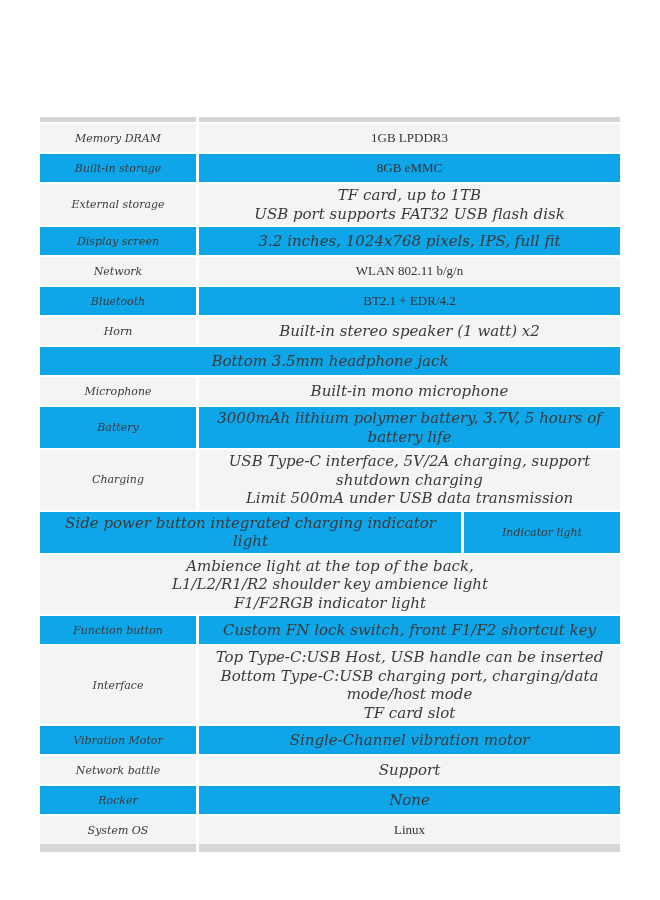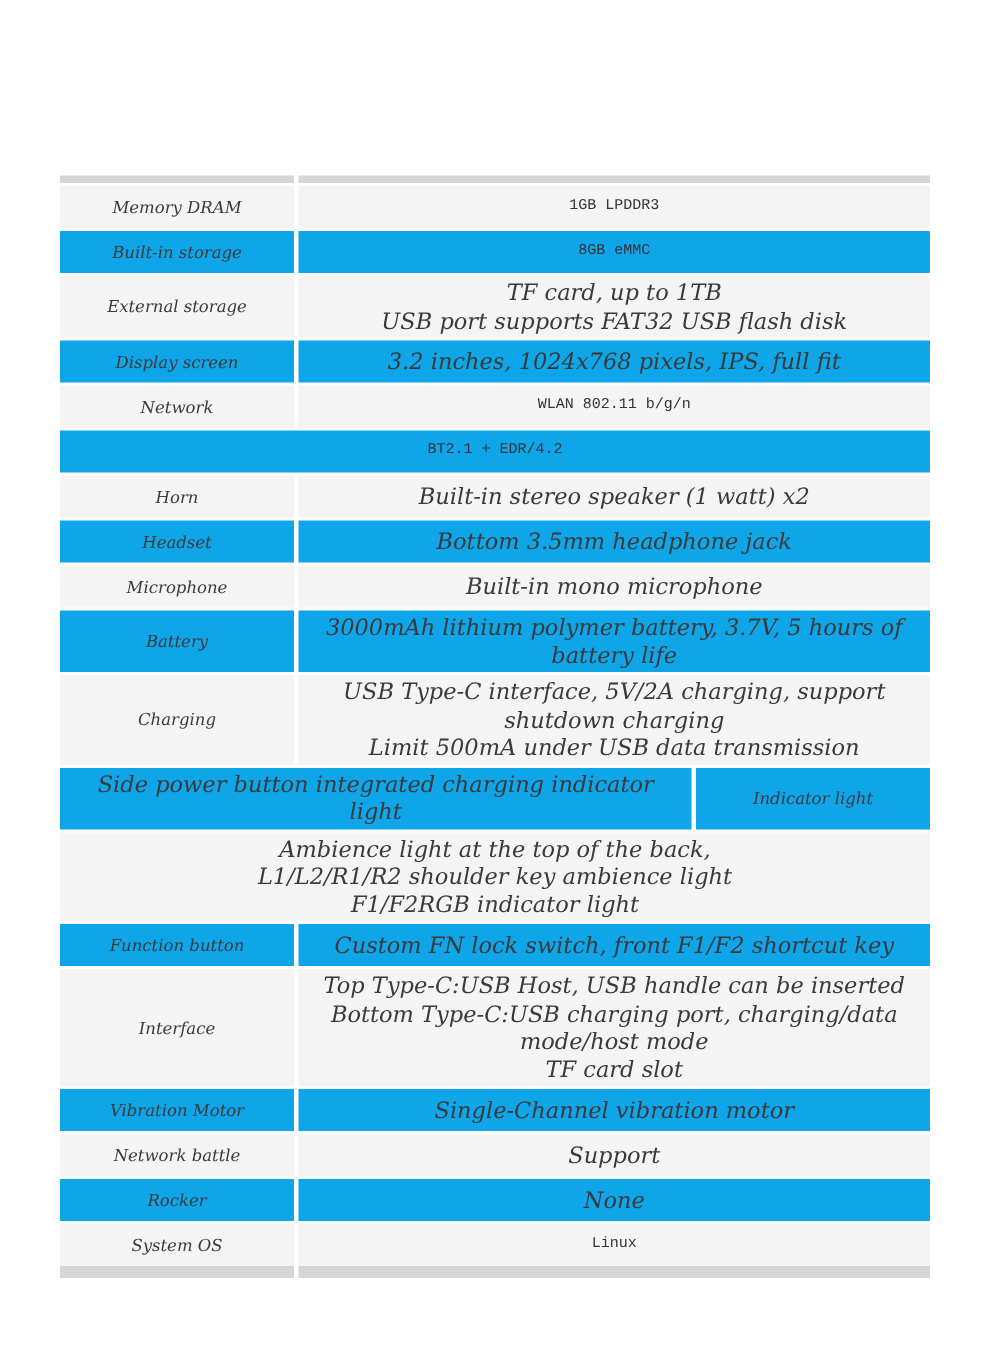--- a/index.html
+++ b/index.html
@@ -55,23 +55,23 @@
     white-space: pre-line;
     line-height: 18.5px;
     color: #3a3a3a;
   }
   .value-serif {
     font-family: "DejaVu Serif", serif;
     font-style: italic;
     font-size: 15px;
   }
   .value-sans {
-    font-family: Liberation Mono, monospace;
+    font-family: Liberation Serif, serif;
     font-style: normal;
-    font-size: 10px;
+    font-size: 13px;
     color: #333333;
   }
   .bg-light { background: #f4f4f4; }
   .bg-gray  { background: #0ea5e9; }
   .h1 { min-height: 28px; }
   .h2 { min-height: 40px; }
   .h3 { min-height: 58px; }
 </style>
 </head>
 <body>
@@ -98,28 +98,28 @@
         </div>
         <div class="row">
           <div class="cell label-cell bg-gray h1">Display screen</div>
           <div class="cell value-cell value-serif bg-gray h1">3.2 inches, 1024x768 pixels, IPS, full fit</div>
         </div>
         <div class="row">
           <div class="cell label-cell bg-light h1">Network</div>
           <div class="cell value-cell value-sans bg-light h1">WLAN 802.11 b/g/n</div>
         </div>
         <div class="row">
+          <div class="cell label-cell bg-gray h1">Bluetooth</div>
           <div class="cell value-cell value-sans bg-gray h1">BT2.1 + EDR/4.2</div>
         </div>
         <div class="row">
           <div class="cell label-cell bg-light h1">Horn</div>
           <div class="cell value-cell value-serif bg-light h1">Built-in stereo speaker (1 watt) x2</div>
         </div>
         <div class="row">
-          <div class="cell label-cell bg-gray h1">Headset</div>
           <div class="cell value-cell value-serif bg-gray h1">Bottom 3.5mm headphone jack</div>
         </div>
         <div class="row">
           <div class="cell label-cell bg-light h1">Microphone</div>
           <div class="cell value-cell value-serif bg-light h1">Built-in mono microphone</div>
         </div>
         <div class="row">
           <div class="cell label-cell bg-gray h1">Battery</div>
           <div class="cell value-cell value-serif bg-gray h1">3000mAh lithium polymer battery, 3.7V, 5 hours of battery life</div>
         </div>

